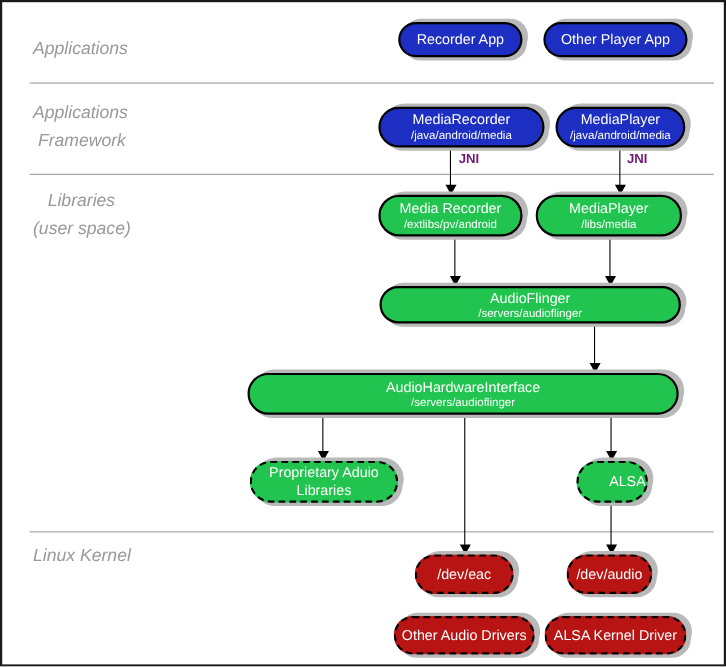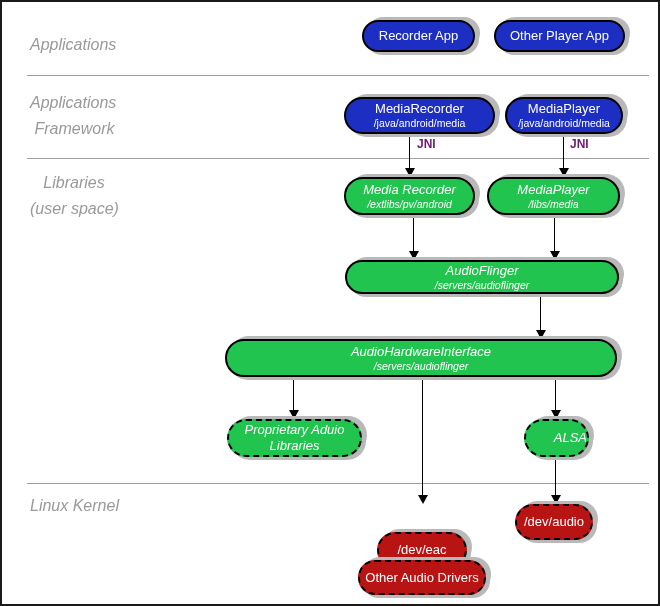--- a/index.html
+++ b/index.html
@@ -41,21 +41,21 @@
     border: 2px solid #000000;
     color: #ffffff;
     text-align: center;
     display: flex;
     flex-direction: column;
     justify-content: center;
     box-shadow: 4px 3px 0 #b9b9b9, 5px -3px 0 #b9b9b9;
     z-index: 3;
   }
   .node.blue  { background: #1c2fc2; }
-  .node.green { background: #21c44e; font-style: italic; }
+  .node.green { background: #21c44e; }
   .node.red   { background: #b91414; }
   .node.dashed { border-style: dashed; }
   .node .t1 { font-size: 13px; line-height: 16px; }
   .node .t2 { font-size: 10.5px; line-height: 13px; }
   
   .vline {
     position: absolute;
     width: 1px;
     background: #000000;
     z-index: 2;
@@ -155,23 +155,26 @@
     <div class="t2">/servers/audioflinger</div>
   </div>
   <div class="node green dashed" style="left:225px; top:417px; width:135px; height:38px;">
     <div class="t1">Proprietary Aduio</div>
     <div class="t1">Libraries</div>
   </div>
   <div class="node green dashed" style="left:522px; top:417px; width:65px; height:38px;align-items:flex-end;">
     <div class="t1">ALSA</div>
   </div>
 
-  <div class="node red dashed" style="left:375px; top:502px; width:90px; height:36px; border-radius:18px;margin-top:28px;">
+  <div class="node red dashed" style="left:375px; top:502px; width:90px; height:36px; border-radius:18px;">
     <div class="t1">/dev/eac</div>
   </div>
   <div class="node red dashed" style="left:356px; top:558px; width:128px; height:35px; border-radius:17px;">
     <div class="t1">Other Audio Drivers</div>
   </div>
   <div class="node red dashed" style="left:513px; top:502px; width:78px; height:36px; border-radius:18px;">
     <div class="t1">/dev/audio</div>
   </div>
+  <div class="node red dashed" style="left:493px; top:558px; width:129px; height:35px; border-radius:17px;">
+    <div class="t1">ALSA Kernel Driver</div>
+  </div>
 
 </div>
 
 </body></html>

